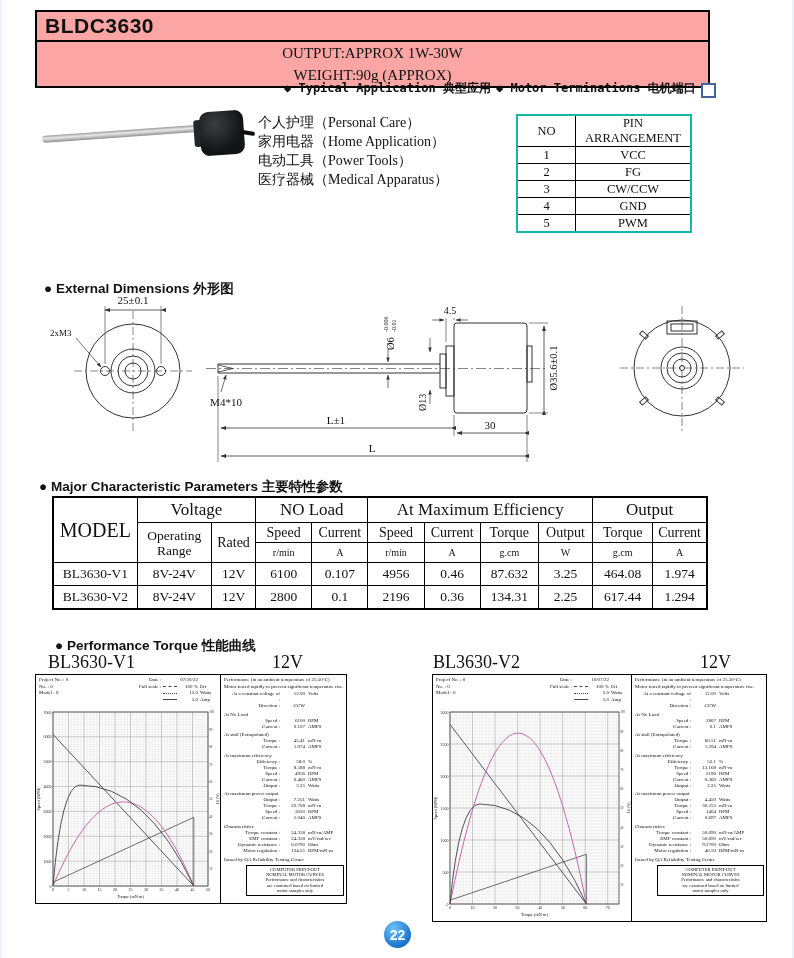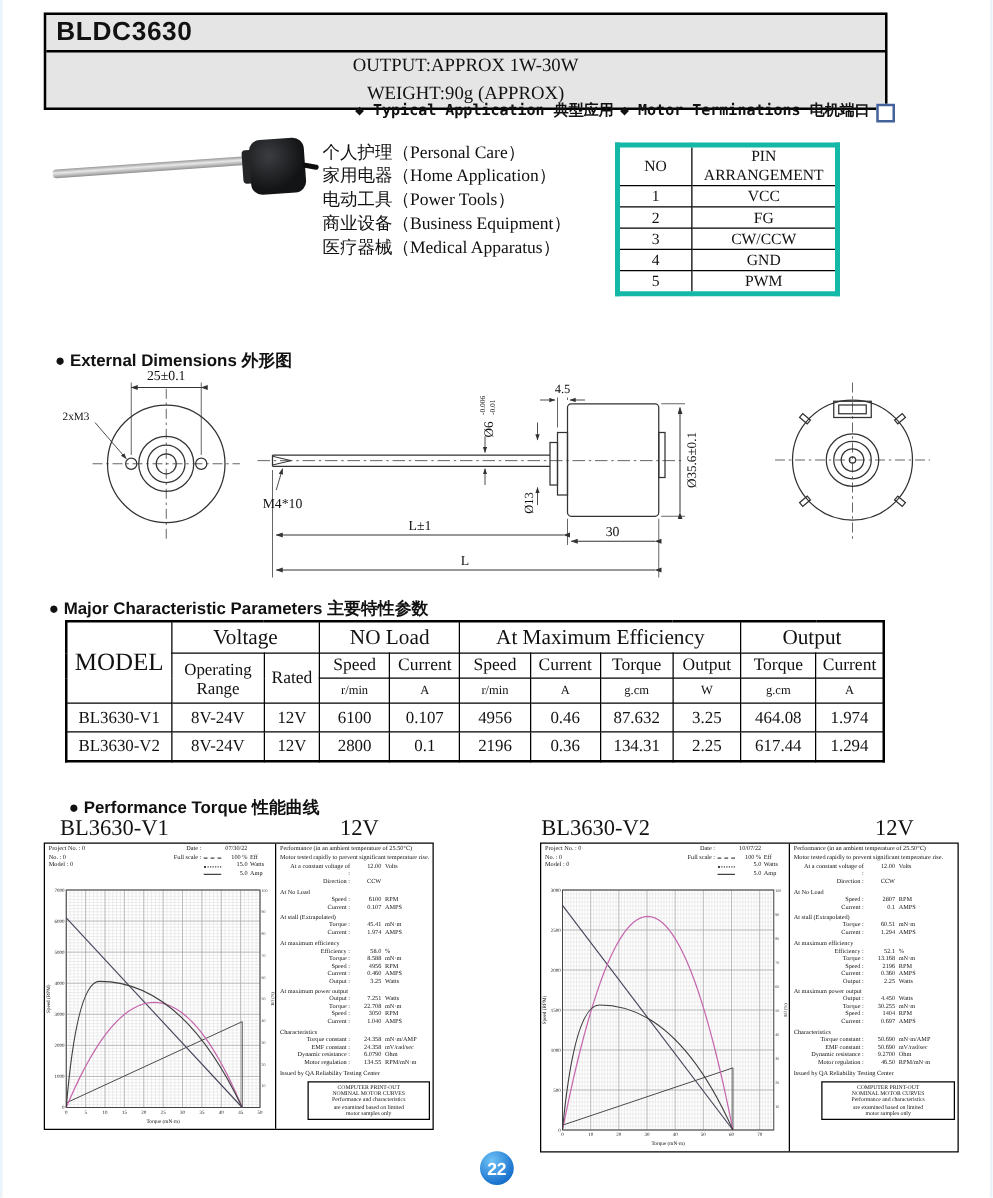--- a/index.html
+++ b/index.html
@@ -1,21 +1,21 @@
 <!DOCTYPE html>
 <html><head>
 <meta charset="utf-8">
 <style>
   html,body{margin:0;padding:0;}
   body{width:794px;height:958px;position:relative;background:#fff;color:#111;
        font-family:"Liberation Serif",serif;overflow:hidden;}
   .abs{position:absolute;}
   .edge{position:absolute;top:0;bottom:0;width:2px;background:#eaf3fa;}
   
-  .hdr{border:2px solid #000;background:#e5e5e5;}
+  .hdr{border:2px solid #000;background:#fca5a5;}
   .hdr-title{border-bottom:2px solid #000;font-family:"Liberation Sans",sans-serif;
              font-weight:bold;font-size:21px;padding:2px 8px 2px;letter-spacing:.5px;}
   .hdr-row{display:flex;flex-direction:column;}
   .hdr-cell{flex:1;text-align:center;font-size:15px;padding:3px 0 2px;}
   .hdr-cell.mid{border-left:2px solid #000;border-right:2px solid #000;}
   
   .sec-d{font-family:"DejaVu Sans Mono",monospace;font-weight:bold;font-size:12px;white-space:nowrap;}
   .sec-b{font-family:"Liberation Sans",sans-serif;font-weight:bold;font-size:13.5px;white-space:nowrap;}
   
   .photo{width:228px;height:130px;overflow:hidden;}
@@ -24,21 +24,21 @@
          transform:rotate(-4deg);}
   .mbody{position:absolute;left:172px;top:15px;width:44px;height:44px;border-radius:9px;
          background:radial-gradient(circle at 35% 30%,#3c3d40,#131416 65%);transform:rotate(-4deg);}
   .mflange{position:absolute;left:166px;top:24px;width:9px;height:27px;border-radius:3px;
          background:#242527;transform:rotate(-4deg);}
   .mwire{position:absolute;left:214px;top:35px;width:13px;height:4px;background:#0c0c0d;
          border-radius:2px;transform:rotate(10deg);}
   
   .app-item{font-size:14px;line-height:19px;white-space:nowrap;}
   
-  table.pins{border-collapse:collapse;border:4px solid #14b8a6;}
+  table.pins{border-collapse:collapse;border:2px solid #14b8a6;margin-left:24px;}
   table.pins td,table.pins th{border:1px solid #000;font-size:12.5px;font-weight:normal;
         text-align:center;padding:0;height:16px;}
   table.pins .cno{width:57px;}
   table.pins .carr{width:114px;}
   
   table.params{border-collapse:collapse;border:2px solid #000;table-layout:fixed;}
   table.params td,table.params th{border:1px solid #000;text-align:center;font-weight:normal;
         padding:0;overflow:hidden;white-space:nowrap;}
   .grp{font-size:17px;height:24px;}
   .subh{font-size:14px;height:19px;}
@@ -98,21 +98,20 @@
   <div class="shaft"></div>
   <div class="mflange"></div>
   <div class="mbody"></div>
   <div class="mwire"></div>
 </div>
 
 <div class="abs" style="left:258px;top:113px;">
   <div class="app-item">个人护理（Personal Care）</div>
   <div class="app-item">家用电器（Home Application）</div>
   <div class="app-item">电动工具（Power Tools）</div>
-  <div class="app-item">商业设备（Business Equipment）</div>
   <div class="app-item">医疗器械（Medical Apparatus）</div>
 </div>
 
 <table class="pins abs" style="left:492px;top:114px;">
   <tbody>
       <tr>
     <th class="cno">NO</th>
     <th class="carr">PIN ARRANGEMENT</th>
   </tr>
   <tr>

